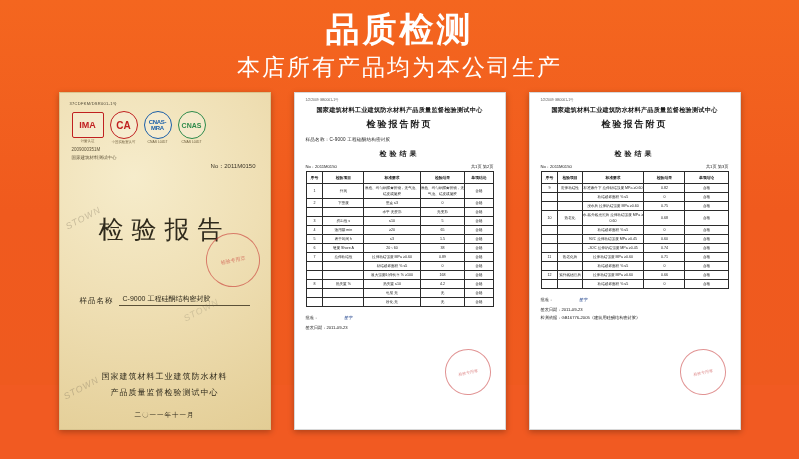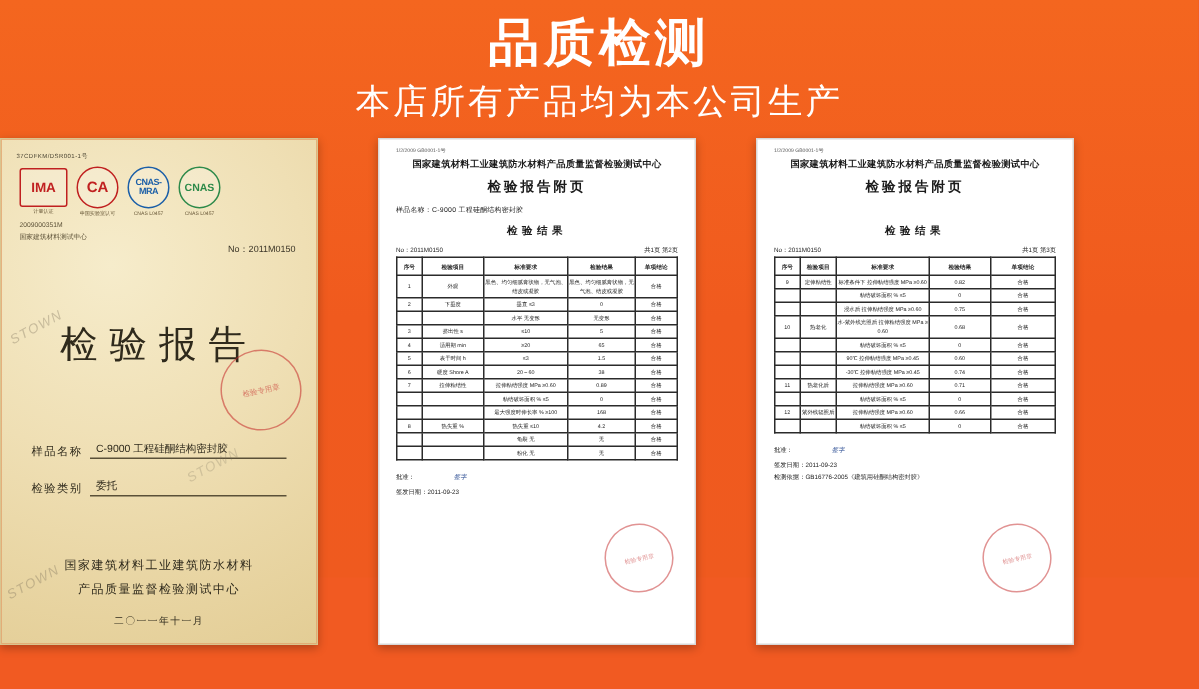--- a/index.html
+++ b/index.html
@@ -41,21 +41,22 @@
     margin-top: 2px;
   }
   
   .certs {
     position: absolute;
     top: 92px;
     left: 0;
     width: 799px;
     height: 350px;
     display: flex;
-    gap: 40px;
+    justify-content: center;
+    gap: 23px;
   }
   .cert {
     position: relative;
     width: 212px;
     height: 338px;
     box-shadow: 0 2px 6px rgba(0,0,0,0.28);
     overflow: hidden;
     box-sizing: border-box;
   }
   
@@ -330,24 +331,20 @@
       <div class="c1-id">国家建筑材料测试中心</div>
       <div class="c1-no">No：2011M0150</div>
 
       <div class="c1-title">检验报告</div>
 
       <div class="c1-fields">
         <div class="c1-field">
           <span class="lbl">样品名称</span>
           <span class="val">C-9000 工程硅酮结构密封胶</span>
         </div>
-        <div class="c1-field">
-          <span class="lbl">检验类别</span>
-          <span class="val">委托</span>
-        </div>
       </div>
 
       <div class="stamp s1">检验专用章</div>
 
       <div class="watermark wm1">STOWN</div>
       <div class="watermark wm2">STOWN</div>
       <div class="watermark wm3">STOWN</div>
 
       <div class="c1-footer">
         <div>国家建筑材料工业建筑防水材料</div>

